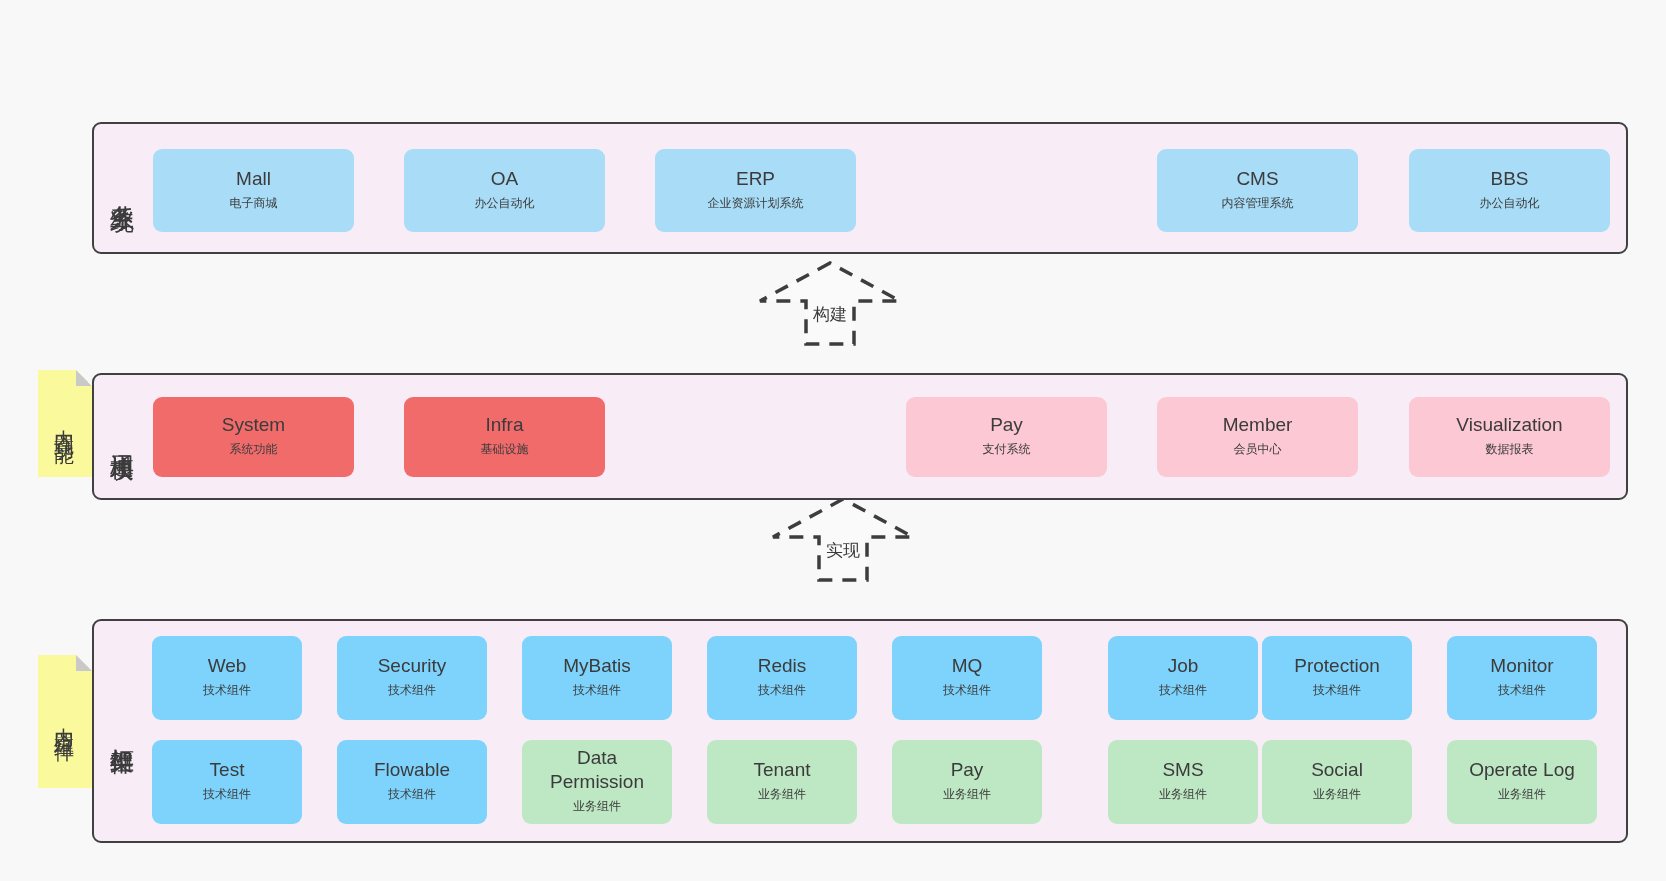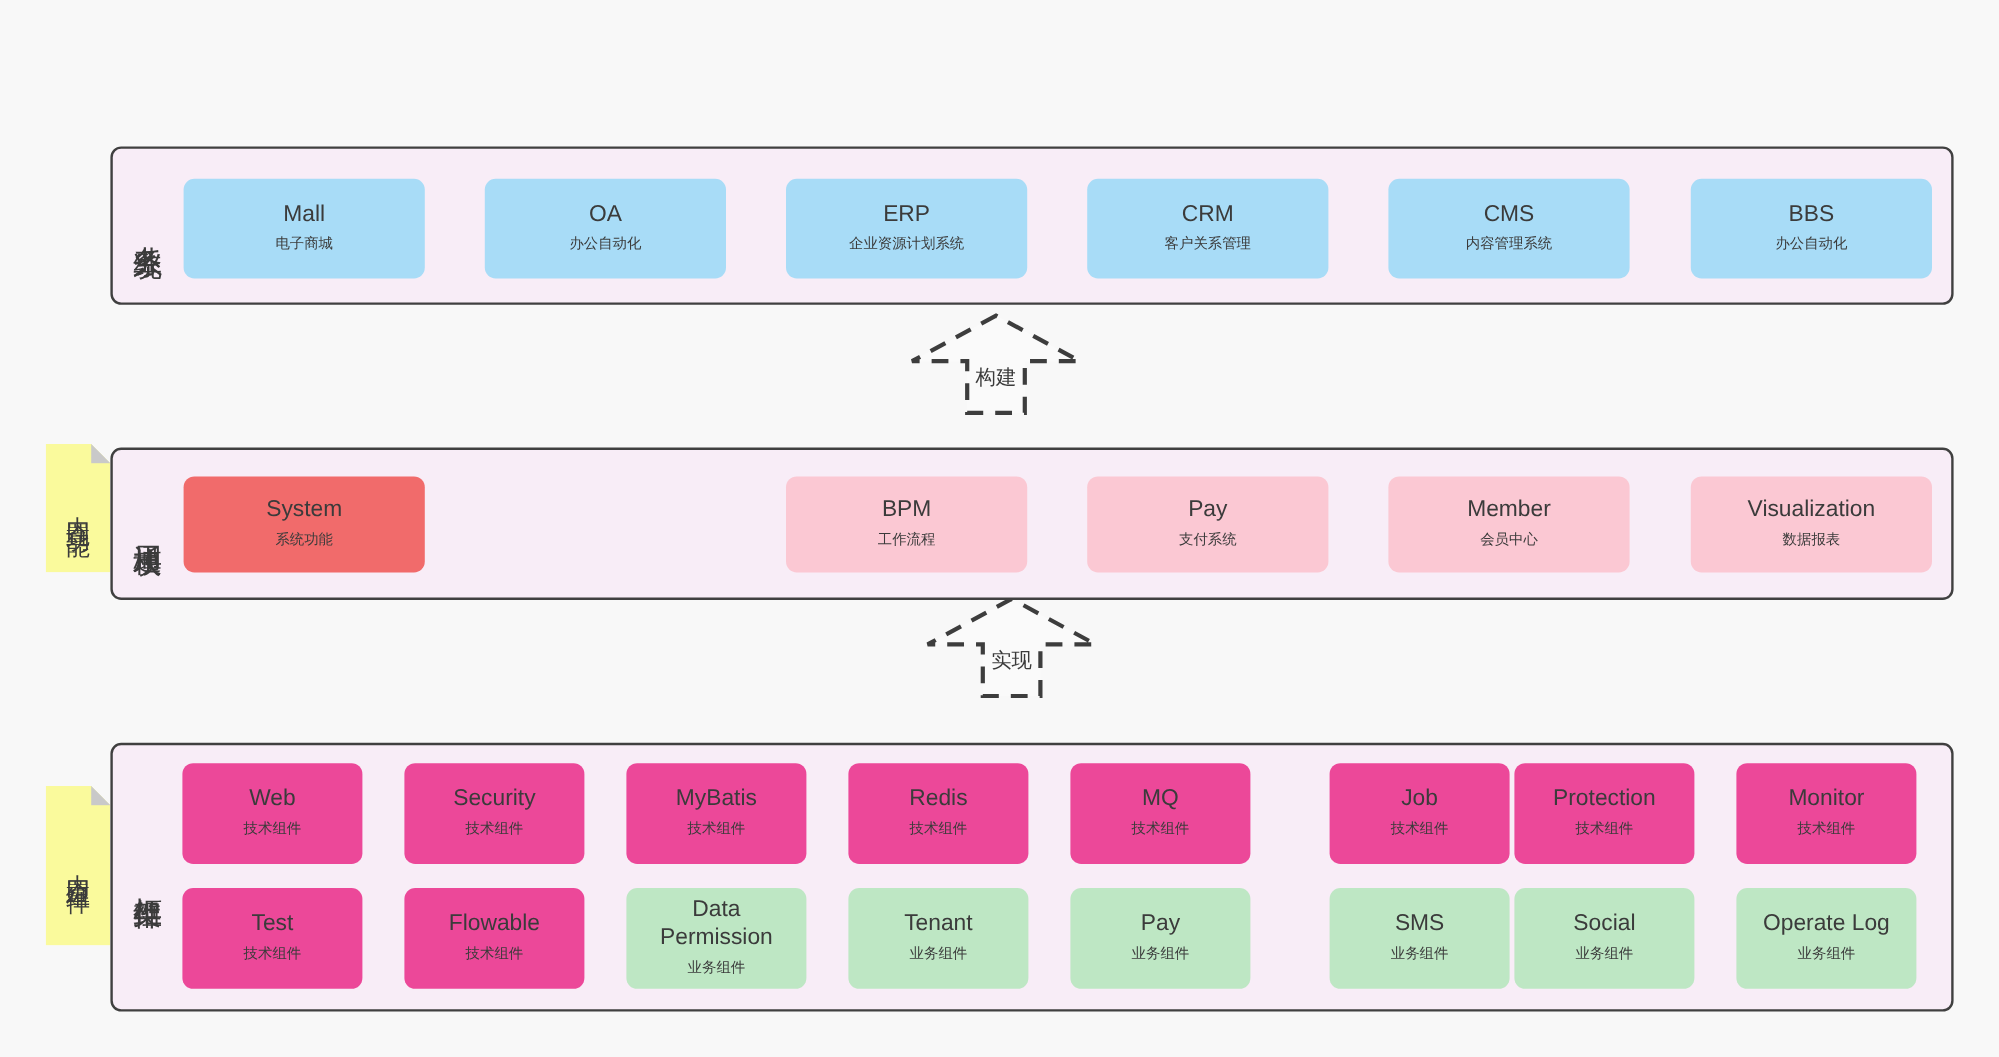--- a/index.html
+++ b/index.html
@@ -38,21 +38,21 @@
     display:flex; flex-direction:column;
     justify-content:center; align-items:center;
     text-align:center; color:#3b3b3b;
   }
   .box .t { font-size:19px; line-height:24px; }
   .box .s { font-size:12px; line-height:24px; }
 
   .blue   { background:#a8dcf7; }
   .red    { background:#f16b6b; }
   .pink   { background:#fbc8d3; }
-  .green  { background:#ec4899; }
+  .green  { background:#7dd3fc; }
   .lgreen { background:#bee7c4; }
 
   
   .w6 { width:201px; height:83px; top:25px; }
   .p-mid .w6 { height:80px; top:22px; }
   .m0{left:59px} .m1{left:310px} .m2{left:561px}
   .m3{left:812px} .m4{left:1063px} .m5{left:1315px}
 
   
   .g { width:150px; height:84px; }
@@ -105,24 +105,20 @@
       <div class="s">电子商城</div>
     </div>
     <div class="box blue w6 m1">
       <div class="t">OA</div>
       <div class="s">办公自动化</div>
     </div>
     <div class="box blue w6 m2">
       <div class="t">ERP</div>
       <div class="s">企业资源计划系统</div>
     </div>
-    <div class="box blue w6 m3">
-      <div class="t">CRM</div>
-      <div class="s">客户关系管理</div>
-    </div>
     <div class="box blue w6 m4">
       <div class="t">CMS</div>
       <div class="s">内容管理系统</div>
     </div>
     <div class="box blue w6 m5">
       <div class="t">BBS</div>
       <div class="s">办公自动化</div>
     </div>
   </section>
 
@@ -130,23 +126,23 @@
     <polygon points="74,5 4,43 50,43 50,86 98,86 98,43 144,43" fill="#fafafa" stroke="#3d3d3d" stroke-width="3.5" stroke-dasharray="14 10" stroke-linejoin="miter"></polygon>
     <text x="74" y="62" text-anchor="middle">构建</text>
   </svg>
 
   <section class="panel p-mid">
     <div class="vlabel">通用模块</div>
     <div class="box red w6 m0">
       <div class="t">System</div>
       <div class="s">系统功能</div>
     </div>
-    <div class="box pink w6 m2">
-      <div class="t">BPM</div>
-      <div class="s">工作流程</div>
+    <div class="box red w6 m1">
+      <div class="t">Infra</div>
+      <div class="s">基础设施</div>
     </div>
     <div class="box pink w6 m3">
       <div class="t">Pay</div>
       <div class="s">支付系统</div>
     </div>
     <div class="box pink w6 m4">
       <div class="t">Member</div>
       <div class="s">会员中心</div>
     </div>
     <div class="box pink w6 m5">

